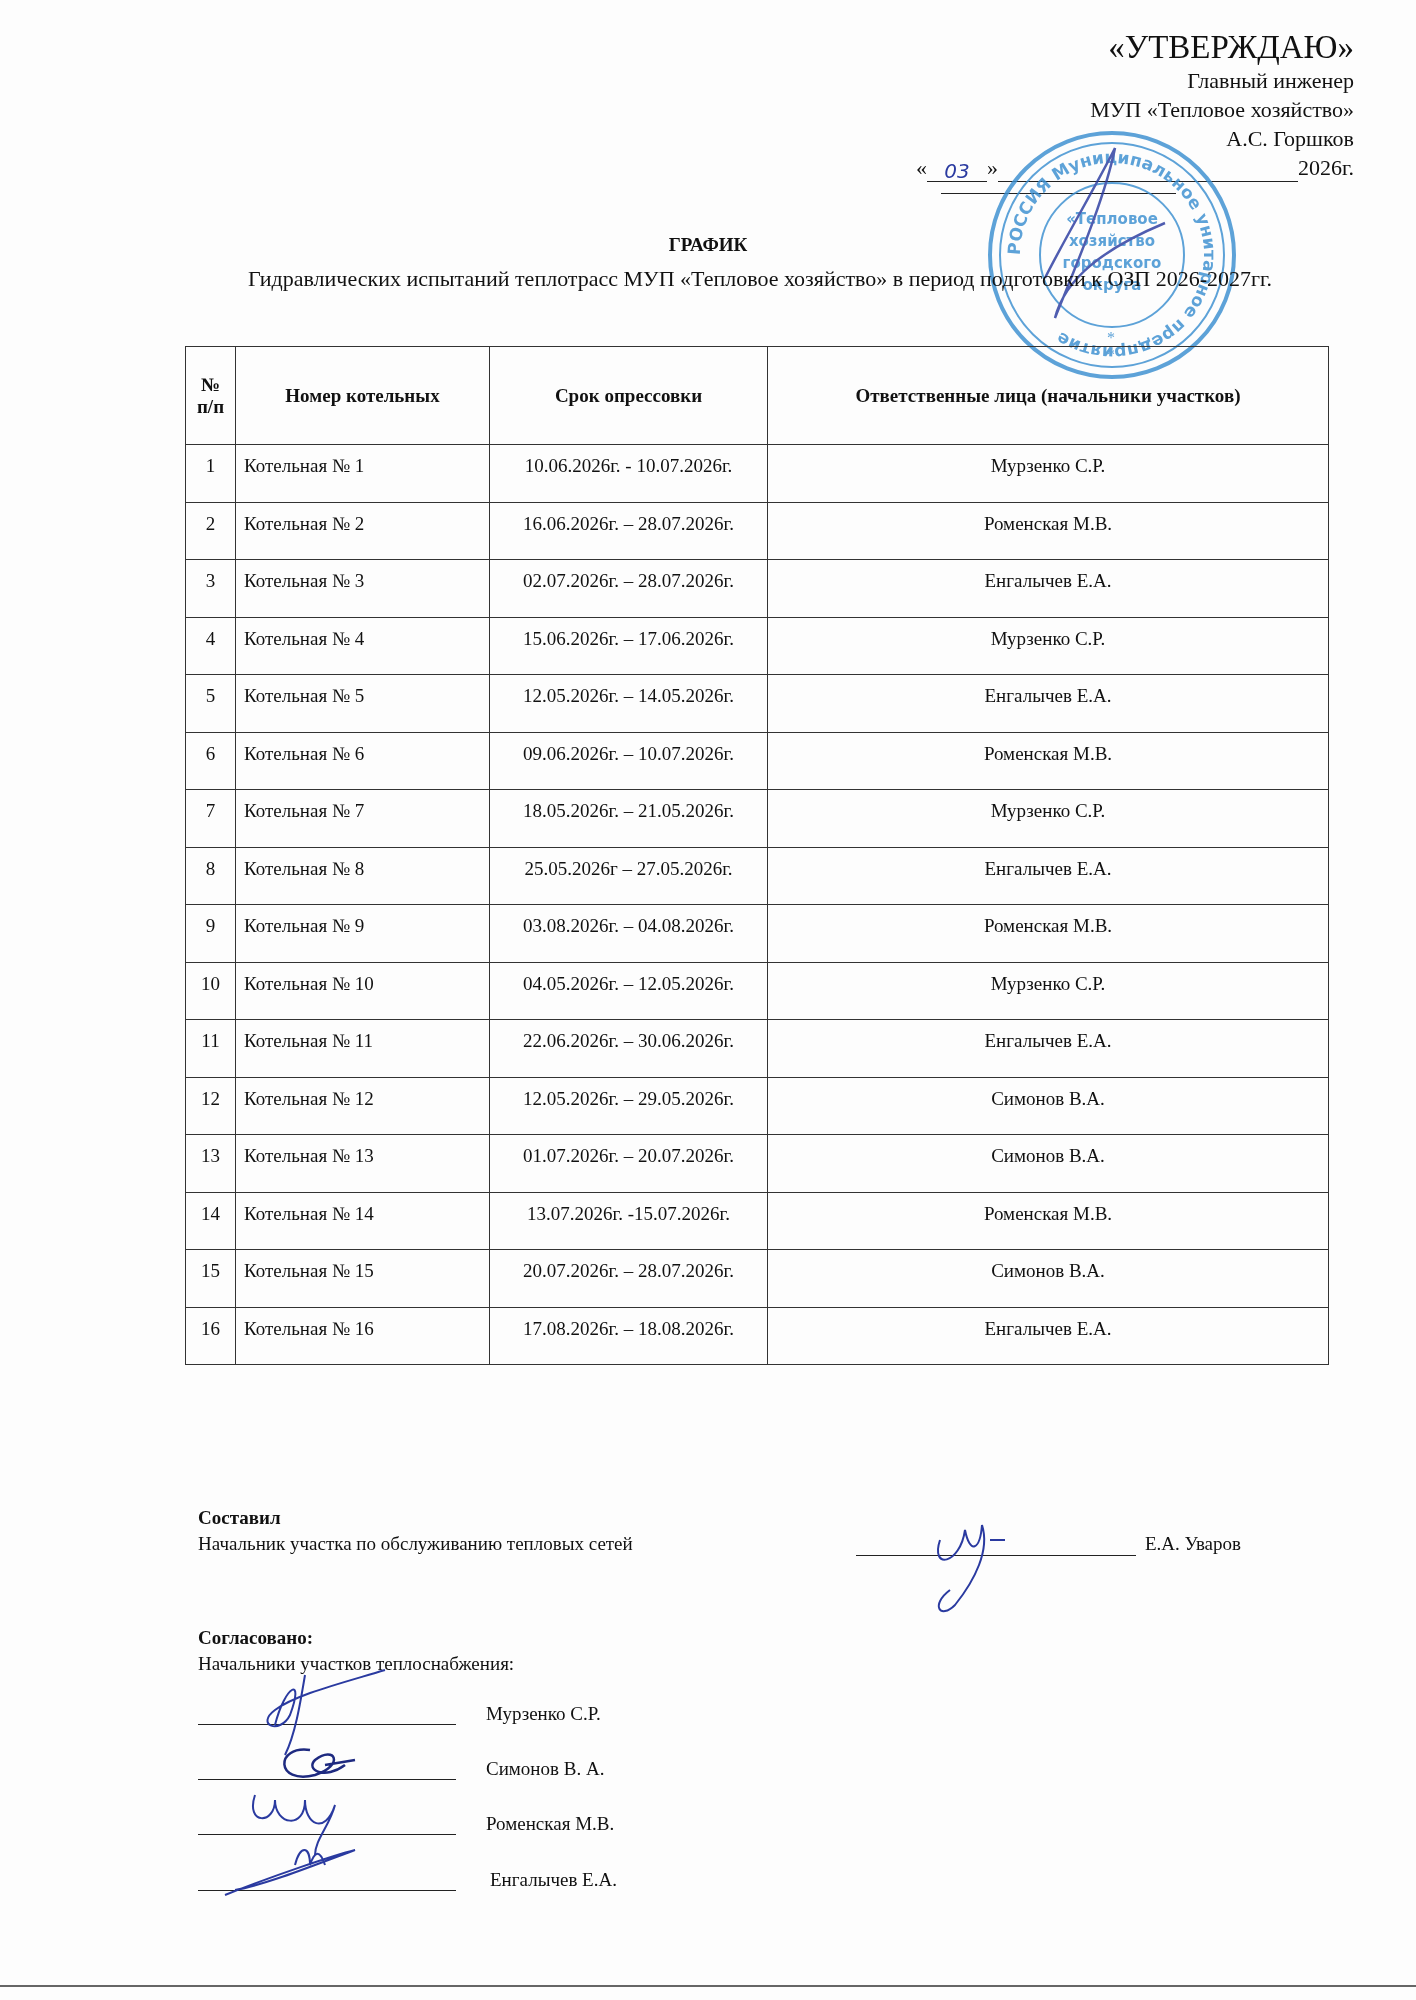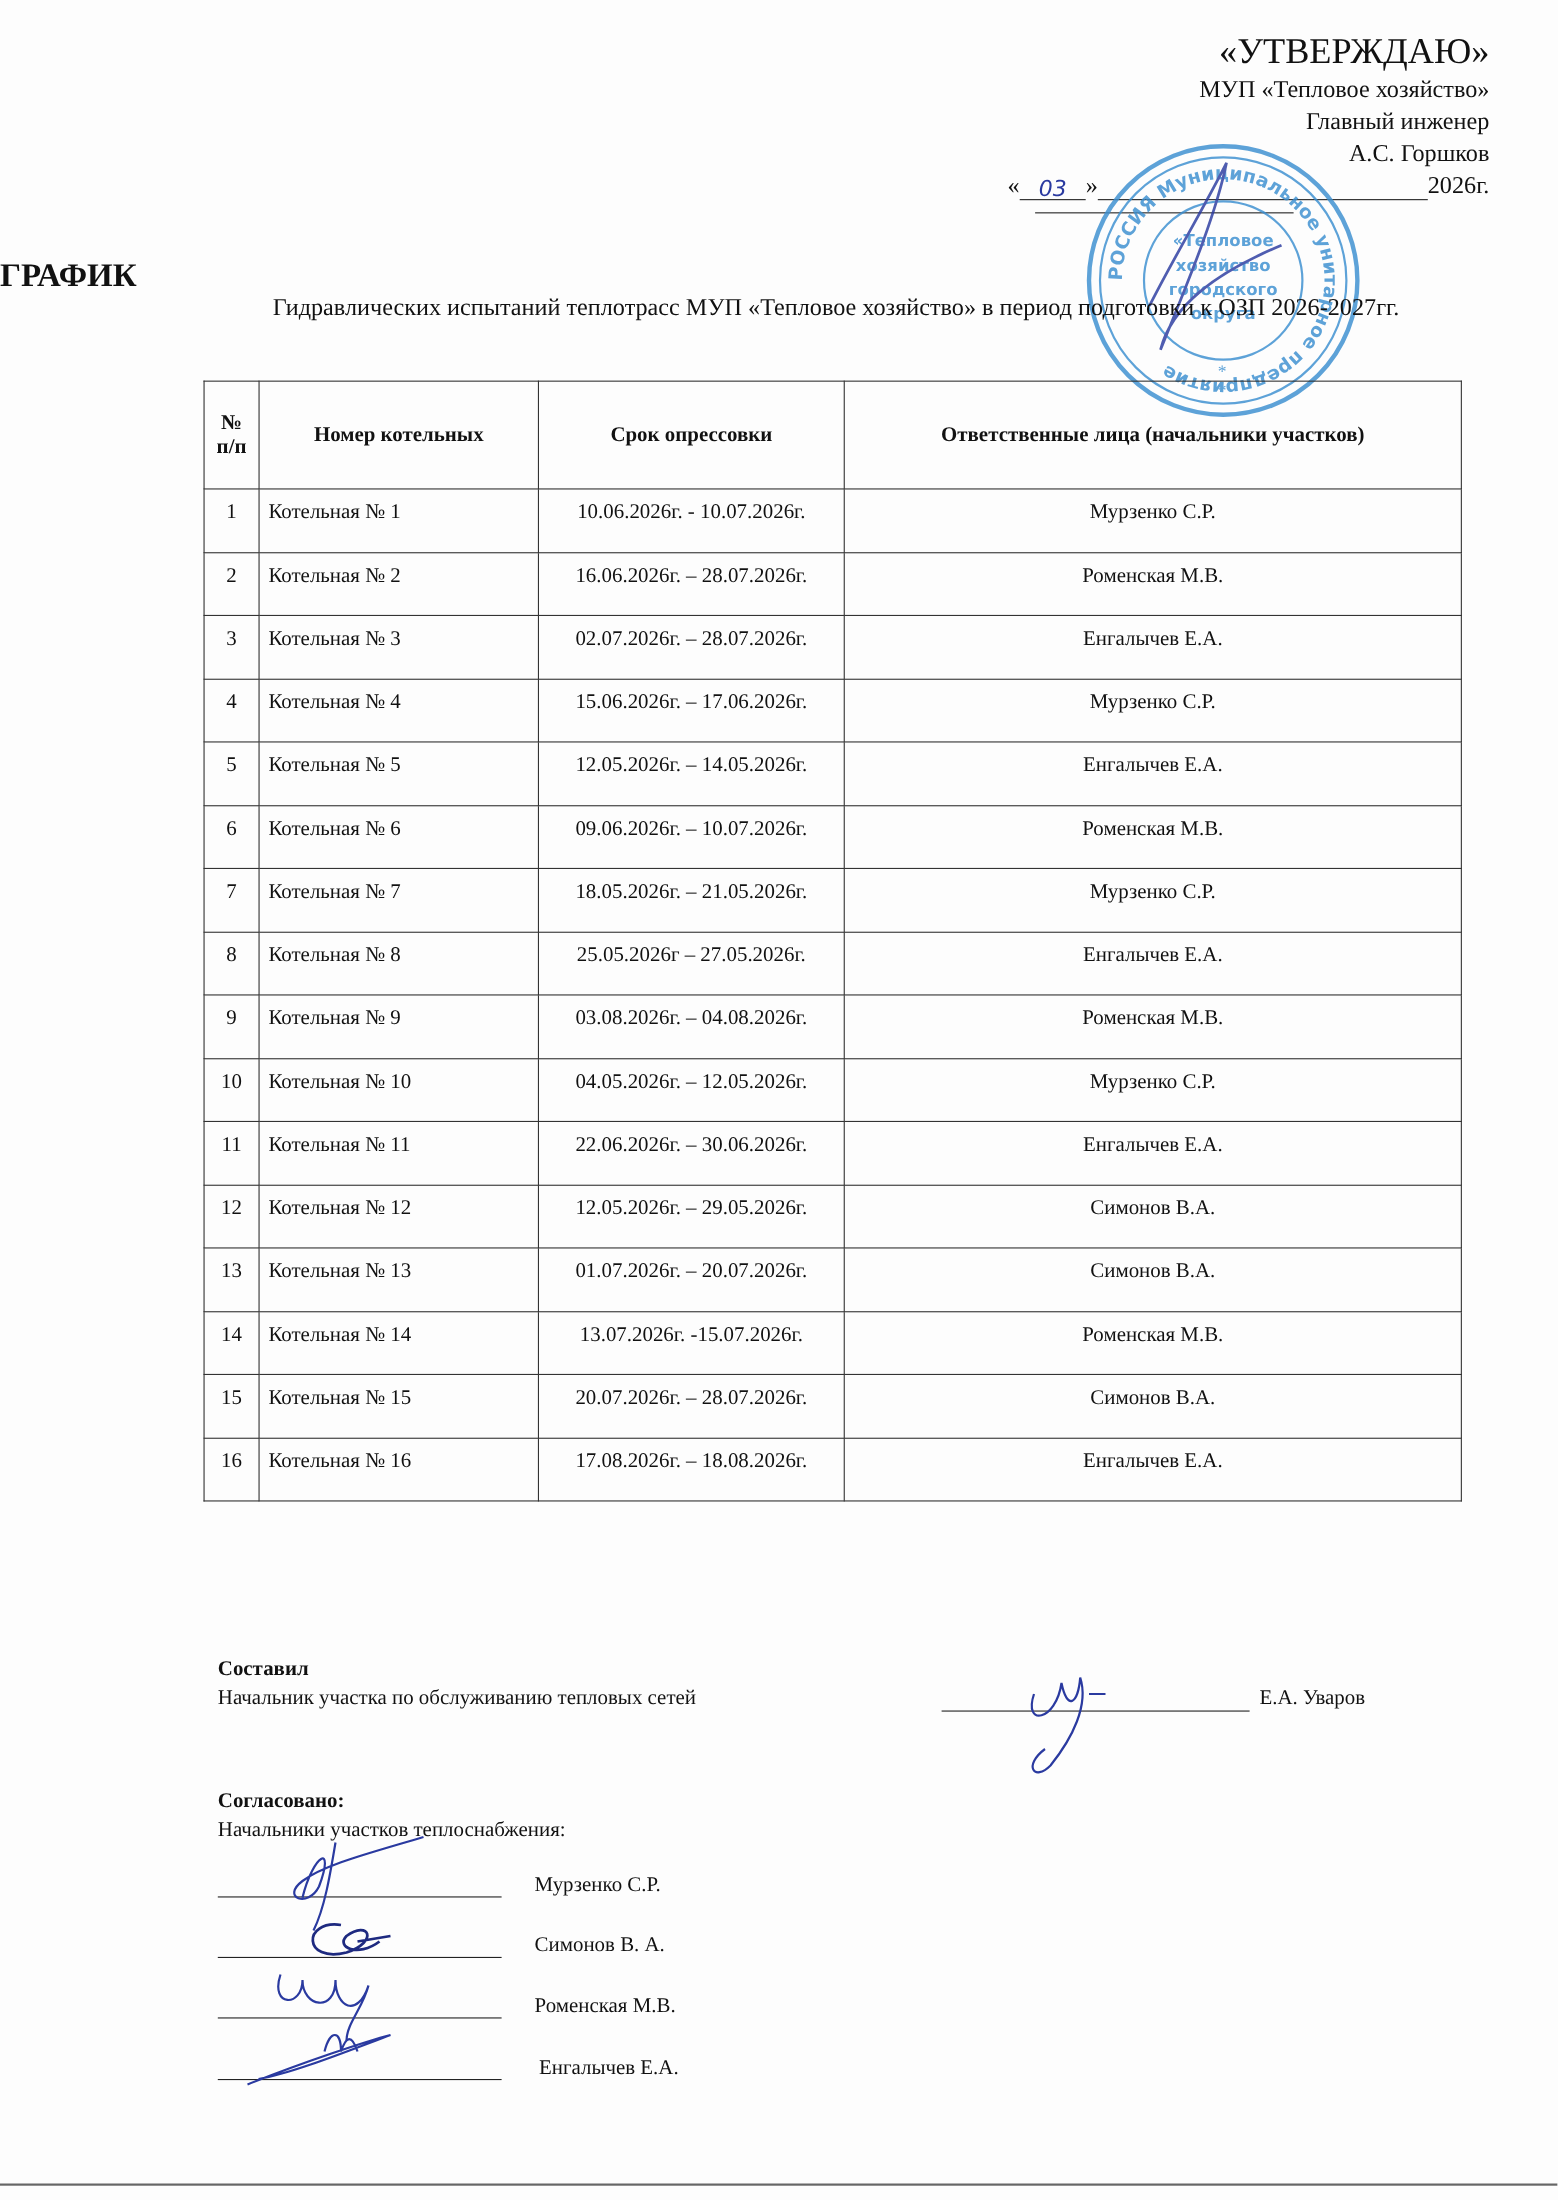--- a/index.html
+++ b/index.html
@@ -6,21 +6,21 @@
   body {
     width: 1416px; height: 2000px; background: #fdfdfd; position: relative; overflow: hidden;
     font-family: "Liberation Serif", "DejaVu Serif", serif; color: #111;
   }
   .approve { position: absolute; right: 62px; top: 28px; text-align: right; }
   .approve .big { font-size: 33px; line-height: 38px; }
   .approve .ln { font-size: 22px; line-height: 29px; }
   .approve .dateline { font-size: 22px; line-height: 29px; display: flex; justify-content: flex-end; align-items: flex-end; gap: 0; }
   .uline { display: inline-block; border-bottom: 1.5px solid #222; height: 24px; vertical-align: bottom; }
   .sigline-approve { position: absolute; right: 240px; top: 193px; width: 235px; border-bottom: 1.5px solid #222; }
-  .t1 { position: absolute; top: 234px; left: 0; width: 1416px; text-align: left; font-weight: bold; font-size: 30px; }
+  .t1 { position: absolute; top: 234px; left: 0; width: 1416px; text-align: center; font-weight: bold; font-size: 19px; }
   .t2 { position: absolute; top: 264px; left: 180px; width: 1160px; text-align: center; font-size: 22px; line-height: 30px; }
 
   table.grid {
     position: absolute; left: 185px; top: 346px; width: 1144px; border-collapse: collapse;
     font-size: 19px;
   }
   table.grid th, table.grid td { border: 1.5px solid #333; padding: 0 8px; vertical-align: top; }
   table.grid th { height: 97px; font-weight: bold; font-size: 19px; vertical-align: middle; text-align: center; }
   table.grid td { height: 57.5px; padding-top: 10px; box-sizing: border-box; }
   td.num { text-align: center; width: 50px; }
@@ -33,22 +33,22 @@
   .sig-row { position: absolute; left: 198px; display: flex; align-items: flex-end; font-size: 19px; }
   .sig-row .line { width: 258px; border-bottom: 1.5px solid #222; height: 24px; margin-right: 30px; }
   .stamp { position: absolute; left: 985px; top: 128px; width: 255px; height: 255px; opacity: 0.82; }
   .scan-edge { position: absolute; left: 0; top: 1985px; width: 1416px; border-top: 2px solid #666; }
 </style>
 </head>
 <body>
 
 <div class="approve">
   <div class="big">«УТВЕРЖДАЮ»</div>
+  <div class="ln">Главный инженер</div>
   <div class="ln">МУП «Тепловое хозяйство»</div>
-  <div class="ln">Главный инженер</div>
   <div class="ln">А.С. Горшков</div>
   <div class="dateline">
     <span>«</span>
     <span class="uline" style="width:60px;text-align:center;font-family:'DejaVu Sans',sans-serif;font-style:italic;color:#2a3aa0;font-size:20px;">03</span>
     <span>»</span>
     <span class="uline" style="width:300px;"></span>
     <span>2026г.</span>
   </div>
 </div>
 <div class="sigline-approve"></div>

